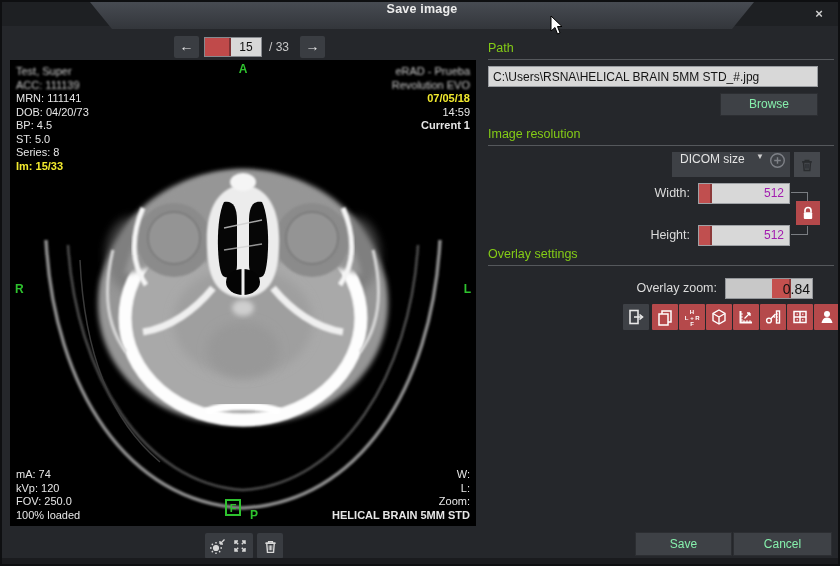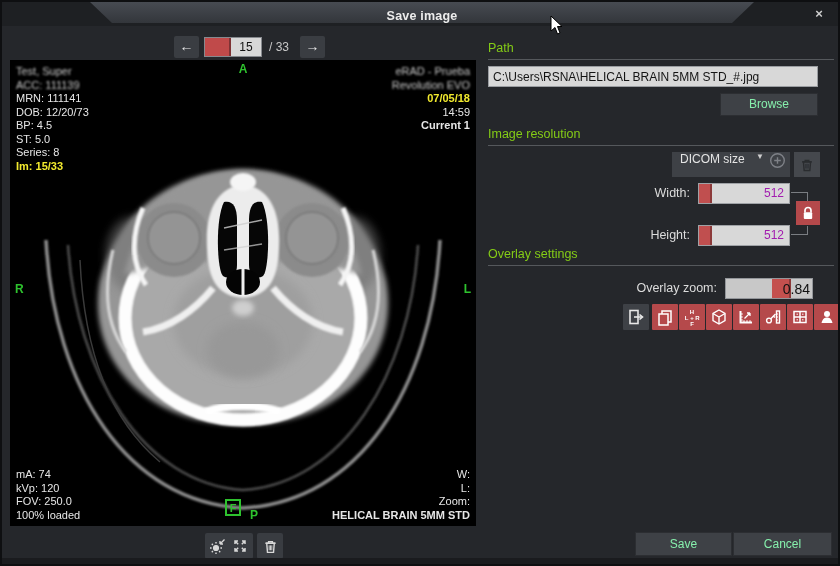--- a/index.html
+++ b/index.html
@@ -1,23 +1,23 @@
 <!DOCTYPE html>
 <html><head>
 <meta charset="utf-8">
 <style>
   html,body{margin:0;padding:0;background:#101113;}
   *{box-sizing:border-box;font-family:"Liberation Sans",sans-serif;}
   #dialog{position:relative;width:840px;height:566px;background:#25272b;border:2px solid #0e0f11;overflow:hidden;}
   
   #titlebar{position:absolute;left:0;top:0;width:100%;height:24px;background:#1e2023;}
-  #title-trapezoid{position:absolute;left:88px;top:0;width:664px;height:21px;
+  #title-trapezoid{position:absolute;left:88px;top:0;width:664px;height:27px;
      background:linear-gradient(#474b52,#33363b);
      clip-path:polygon(0 0,100% 0,calc(100% - 22px) 100%,22px 100%);
-     display:flex;align-items:flex-end;justify-content:center;}
+     display:flex;align-items:flex-start;justify-content:center;}
   #title-text{color:#ececec;font-size:12.5px;font-weight:bold;letter-spacing:.2px;}
   #close-btn{position:absolute;right:10px;top:3px;width:18px;height:18px;color:#cfcfcf;
      font-size:13px;font-weight:bold;text-align:center;line-height:18px;cursor:default;}
   
   .nav-btn{position:absolute;width:25px;height:22px;background:#3a3d42;border-radius:2px;color:#e8e8e8;
      font-size:14px;text-align:center;line-height:21px;}
   #nav-prev{left:172px;top:34px;}
   #nav-next{left:298px;top:34px;}
   #nav-spinner{position:absolute;left:202px;top:35px;width:58px;height:20px;border:1px solid #86898e;display:flex;}
   #nav-spinner .red{width:26px;height:100%;background:#c04a4a;border-right:2px solid #7e3335;}
@@ -158,21 +158,21 @@
       <ellipse cx="233" cy="122" rx="13" ry="9" fill="#f5f5f5" filter="url(#b1)"></ellipse>
       <ellipse cx="233" cy="248" rx="11" ry="8" fill="#cfcfcf" filter="url(#b2)"></ellipse>
 
       <path d="M 196,352 C 215,344 251,344 270,352" stroke="#ffffff" stroke-width="8" fill="none" filter="url(#b1)"></path>
     </svg>
 
     <div id="ov-tl" class="ov">
       <div class="blur">Test, Super</div>
       <div class="blur">ACC: 111139</div>
       <div>MRN: 111141</div>
-      <div>DOB: 12/20/73</div>
+      <div>DOB: 04/20/73</div>
       <div>BP: 4.5</div>
       <div>ST: 5.0</div>
       <div>Series: 8</div>
       <div class="yellow">Im: 15/33</div>
     </div>
     <div id="ov-tr" class="ov">
       <div class="blur">eRAD - Prueba</div>
       <div class="blur">Revolution EVO</div>
       <div class="yellow">07/05/18</div>
       <div>14:59</div>

